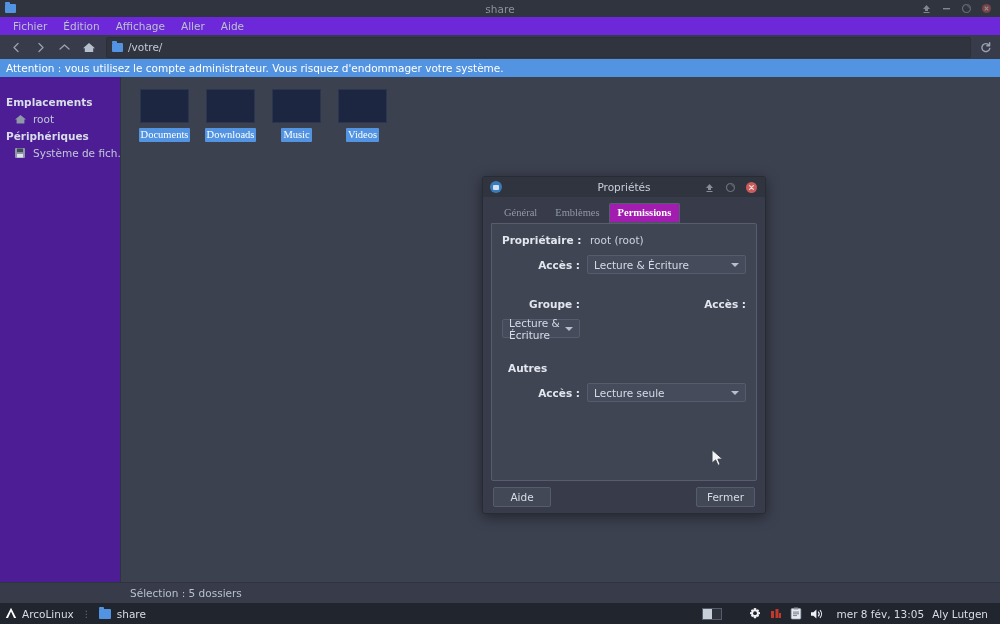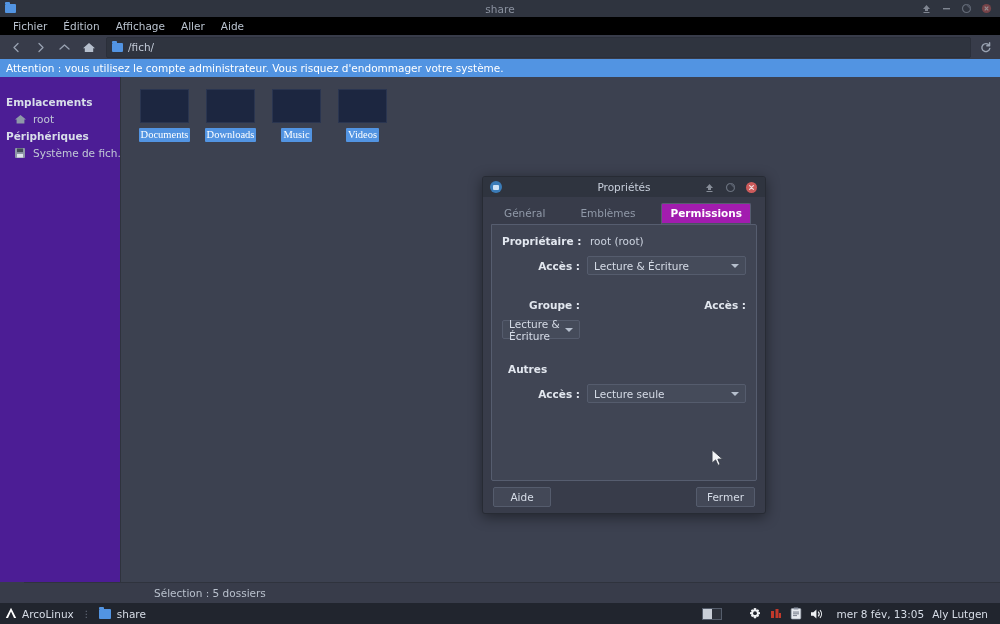--- a/index.html
+++ b/index.html
@@ -73,21 +73,21 @@
   .tb-btn {
     width: 11px; height: 11px;
     position: relative;
     opacity: .55;
   }
   .tb-btn svg { display: block; }
 
   
   .menubar {
     height: 18px;
-    background: #000000;
+    background: #6d28d9;
     display: flex;
     align-items: center;
     padding-left: 6px;
     gap: 2px;
     flex: 0 0 auto;
   }
   .menu-item {
     padding: 1px 7px;
     font-size: 10.5px;
     color: #bac3cf;
@@ -236,21 +236,20 @@
   }
 
   
   .statusbar {
     height: 20px;
     background: #383c4a;
     border-top: 1px solid #2f333d;
     display: flex;
     align-items: center;
     flex: 0 0 auto;
-    margin-left: 24px;
   }
   .status-left { width: 120px; flex: 0 0 auto; }
   .status-text { font-size: 10.5px; color: #b9c1cd; padding-left: 10px; }
 
   
   #dialog {
     position: absolute;
     left: 482px;
     top: 176px;
     width: 282px;
@@ -310,23 +309,24 @@
     display: flex;
     align-items: center;
     justify-content: center;
   }
   .dlg-btn svg { display: block; }
 
   .dlg-tabs {
     display: flex;
     align-items: center;
     padding: 6px 8px 0 12px;
-    gap: 17px;
+    gap: 0px;
     flex: 0 0 auto;
     background: #383c4a;
+    font-family: Liberation Serif, serif;
   }
   .tab {
     font-size: 10.5px;
     padding: 3px 8px 4px 8px;
     color: #9099a8;
     border: 1px solid transparent;
     border-radius: 2px 2px 0 0;
   }
   .tab.active {
     color: #ffffff;
@@ -561,21 +561,21 @@
           <path d="M3 8 L7.5 4 L12 8" fill="none" stroke="#99a2b1" stroke-width="1.3" stroke-linecap="round" stroke-linejoin="round"></path>
         </svg>
     </div>
     <div class="nav-btn">
       <svg width="14" height="13" viewBox="0 0 14 13">
           <path d="M7 2 L13 7.2 H11.2 V11 H2.8 V7.2 H1 Z" fill="#b6bfcd"></path>
         </svg>
     </div>
     <div class="pathbar">
       <div class="path-folder"></div>
-      <div class="path-text">/fich/</div>
+      <div class="path-text">/votre/</div>
     </div>
     <div class="reload-btn">
       <svg width="13" height="13" viewBox="0 0 13 13">
           <path d="M10.2 4.4 A4 4 0 1 0 10.8 7.4" fill="none" stroke="#9aa3b2" stroke-width="1.4" stroke-linecap="round"></path>
           <path d="M10.6 1.8 L10.6 4.8 L7.8 4.8" fill="none" stroke="#9aa3b2" stroke-width="1.4" stroke-linecap="round" stroke-linejoin="round"></path>
         </svg>
     </div>
   </div>
 
   <div class="warnbar">

